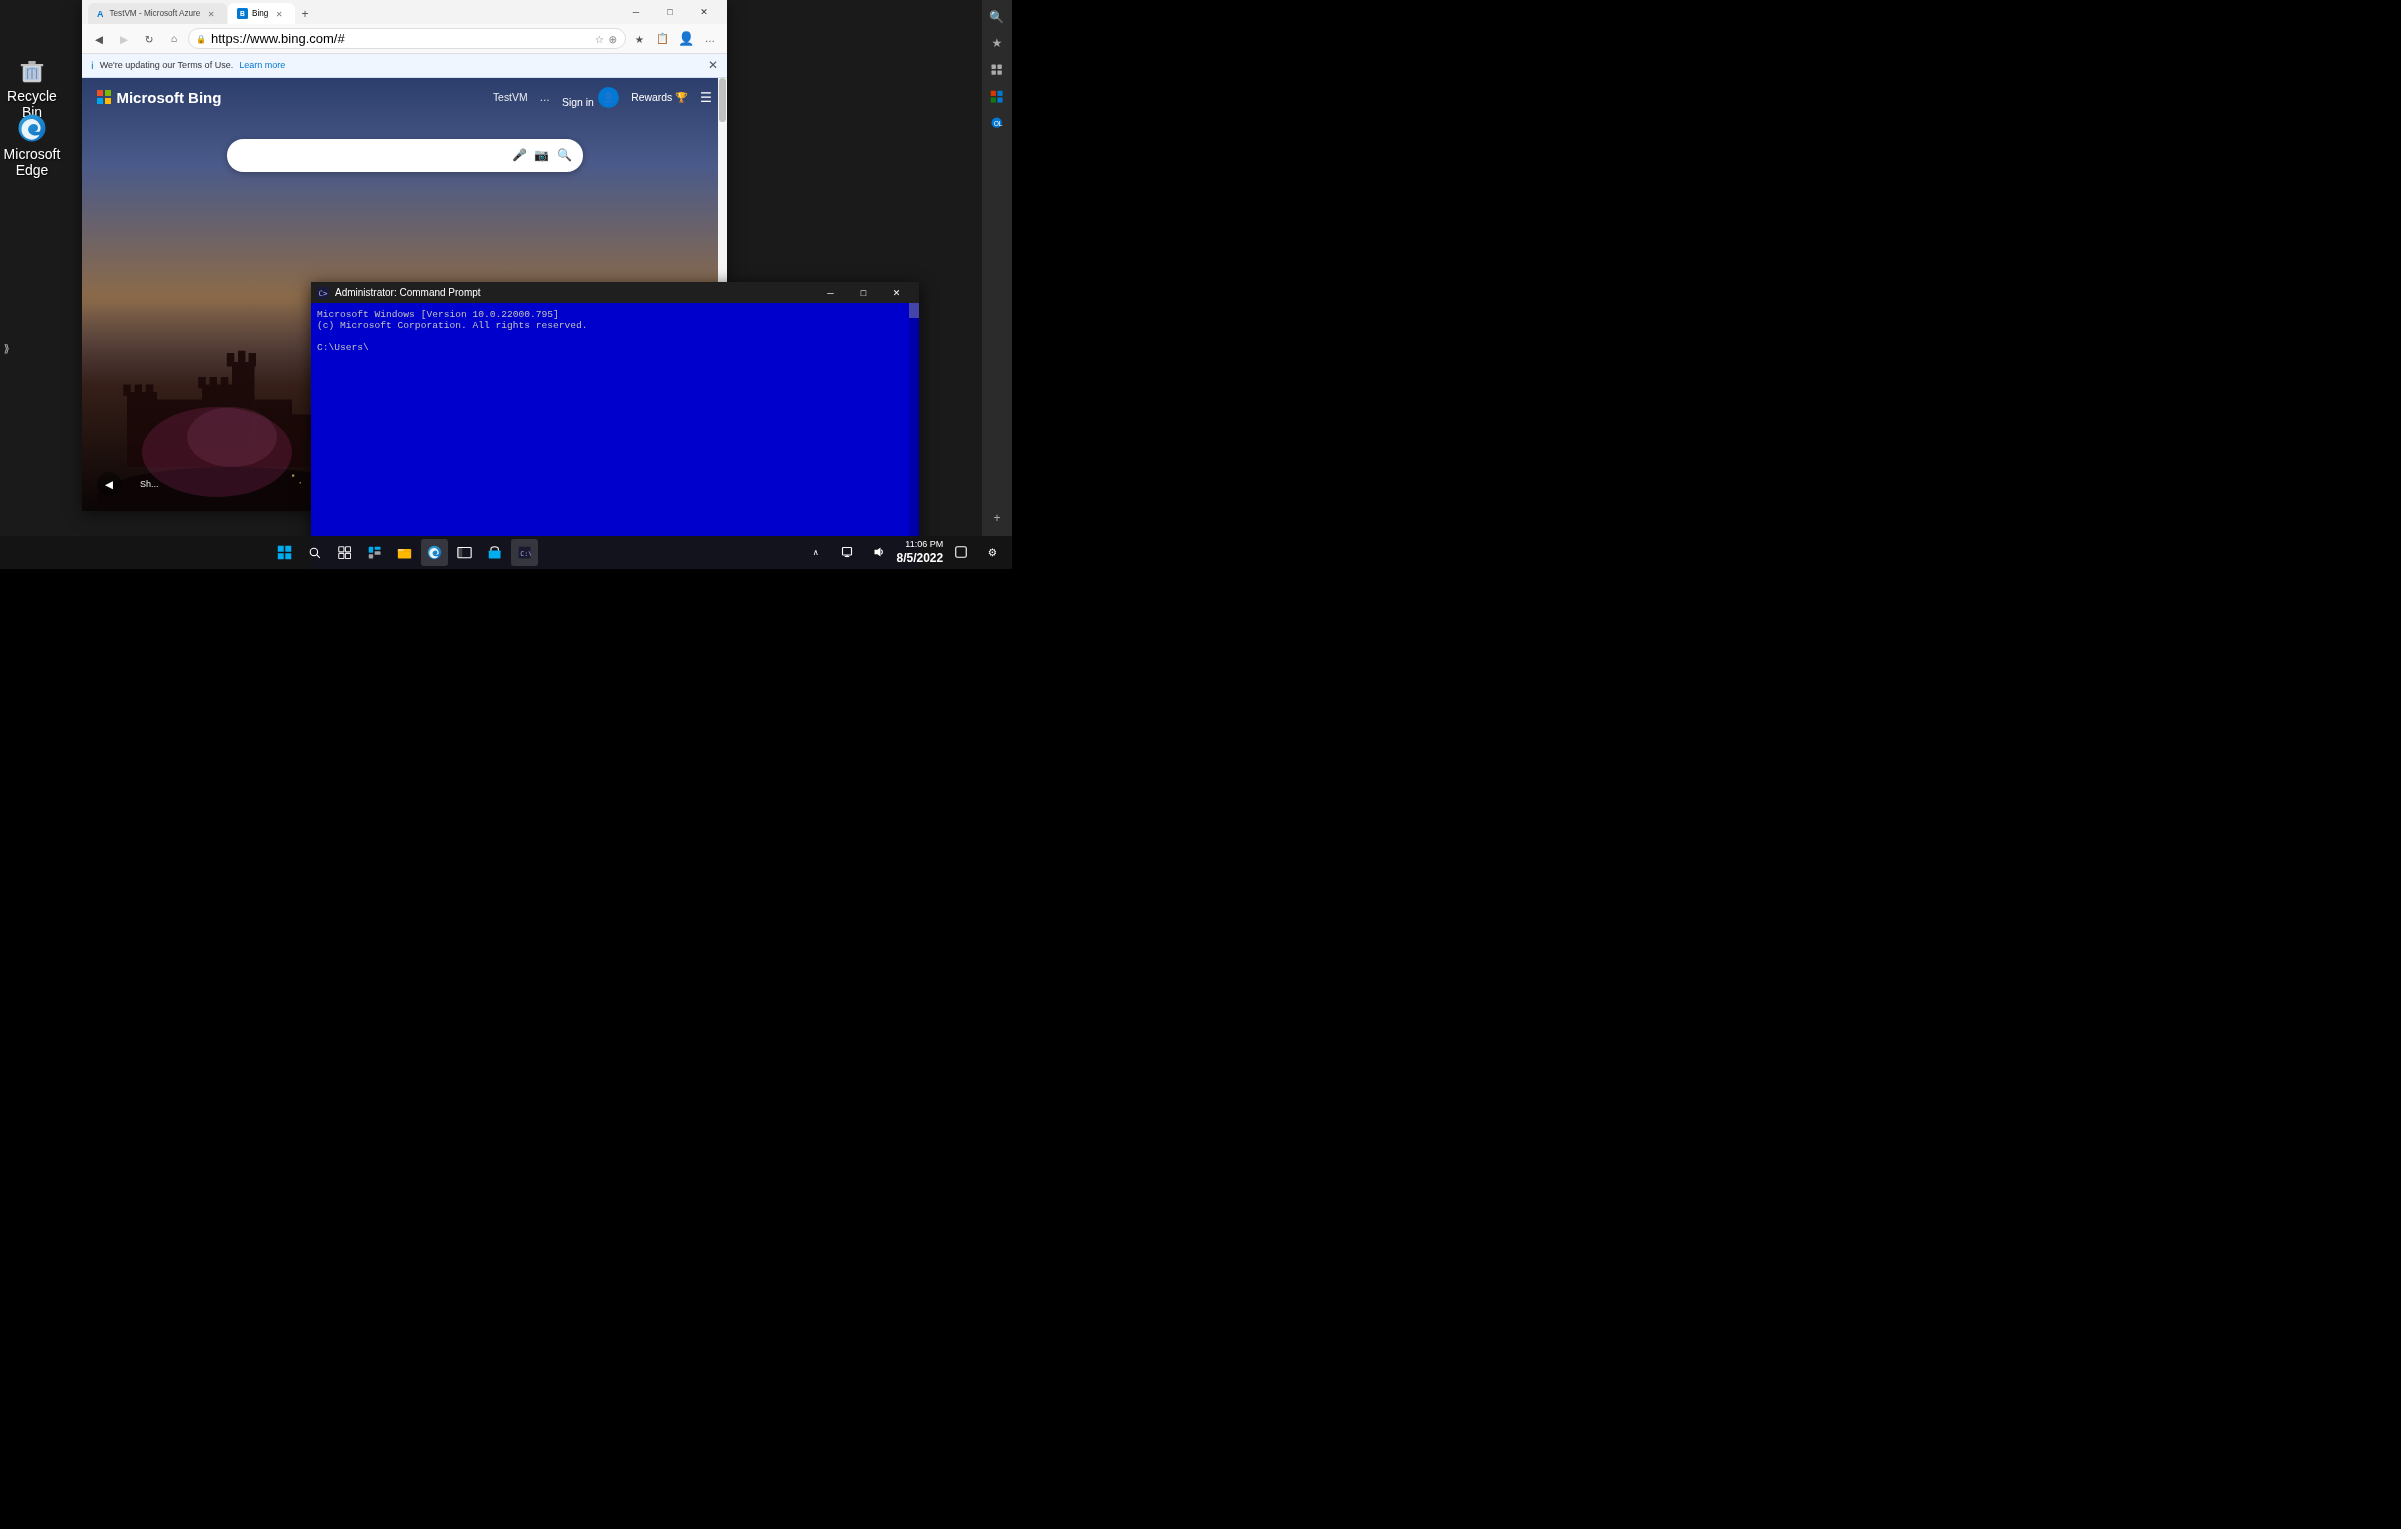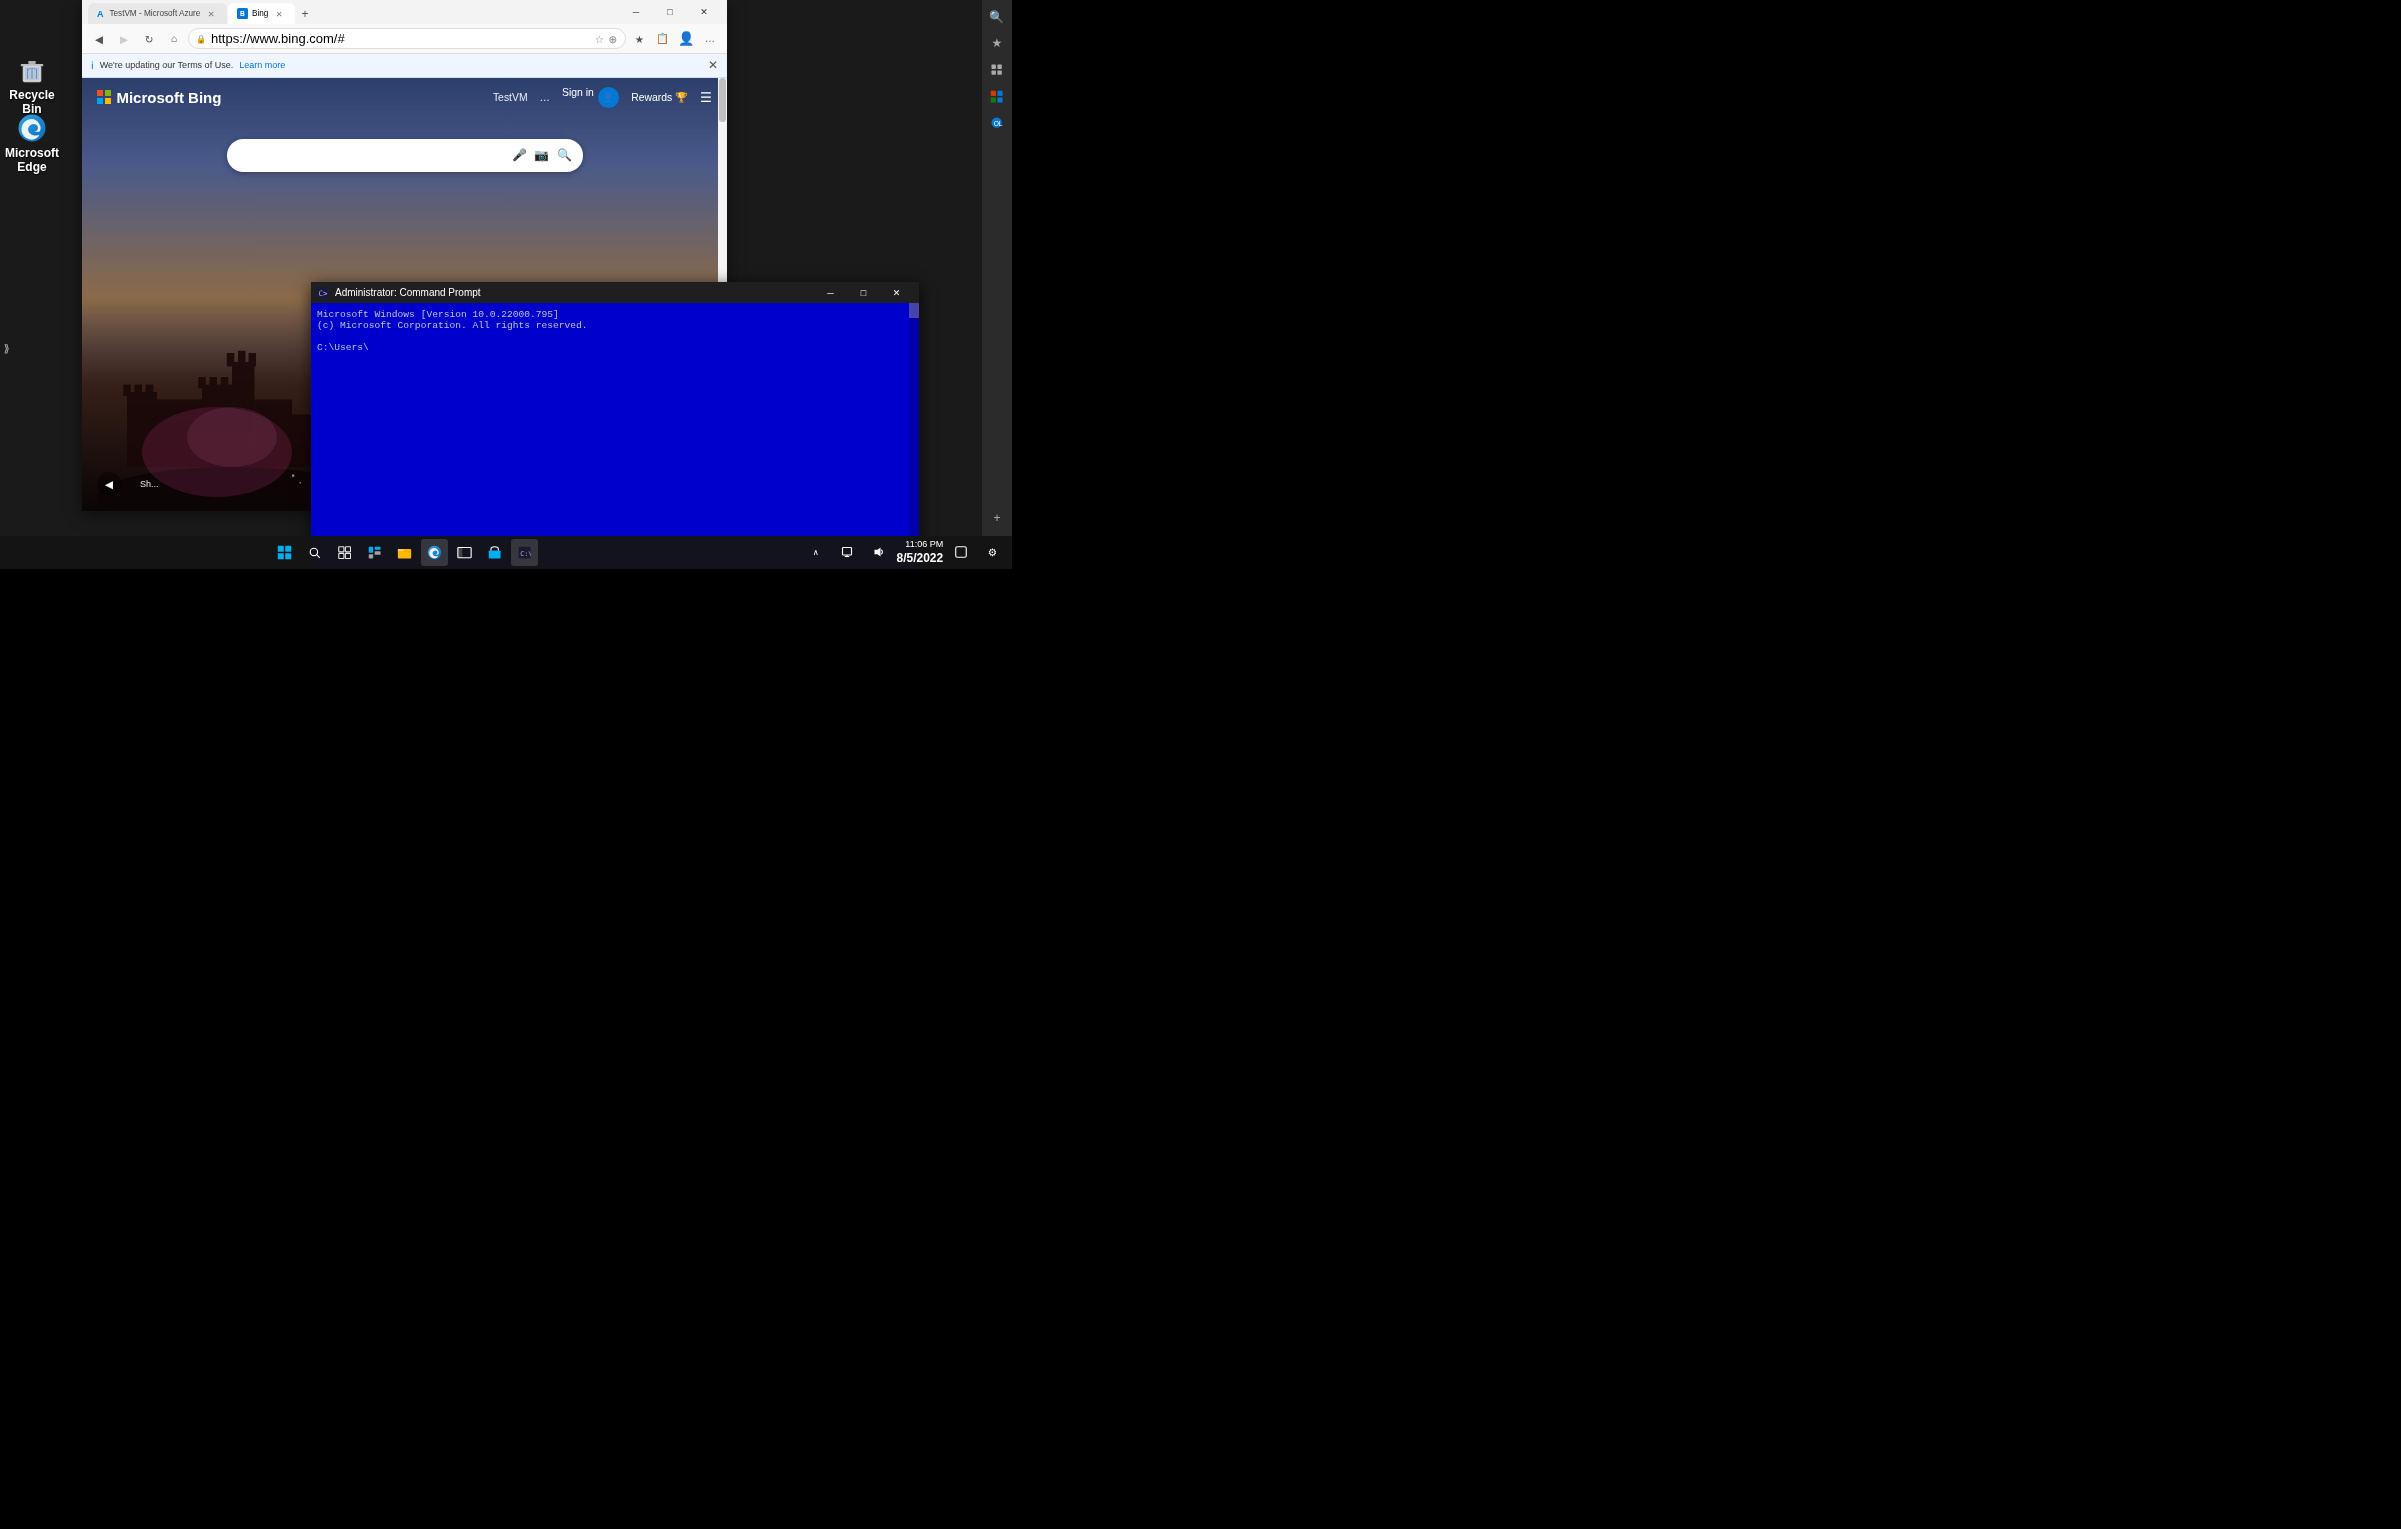--- a/index.html
+++ b/index.html
@@ -33,25 +33,24 @@
     .desktop-icon .icon-img {
       width: 30px;
       height: 30px;
       display: flex;
       align-items: center;
       justify-content: center;
       font-size: 24px;
     }
     .desktop-icon .icon-label {
       color: #fff;
-      font-size: 12px;
+      font-size: 14px;
       text-align: center;
       margin-top: 3px;
       text-shadow: 0.7px 0.7px 1.5px #000;
-      font-weight: bold;
     }
 
     
     #taskbar {
       position: absolute;
       bottom: 0;
       left: 0;
       right: 0;
       height: 33px;
       background: rgba(20, 20, 20, 0.95);
@@ -328,21 +327,21 @@
       gap: 12px;
     }
     .bing-nav-item {
       color: #fff;
       font-size: 10.4px;
       cursor: pointer;
       opacity: 0.9;
     }
     .bing-signin {
       display: flex;
-      align-items: flex-start;
+      align-items: flex-end;
       gap: 4.4px;
       color: #fff;
       font-size: 10.4px;
       cursor: pointer;
     }
     .bing-signin .avatar-circle {
       width: 21px;
       height: 21px;
       border-radius: 50%;
       background: #0078d4;

